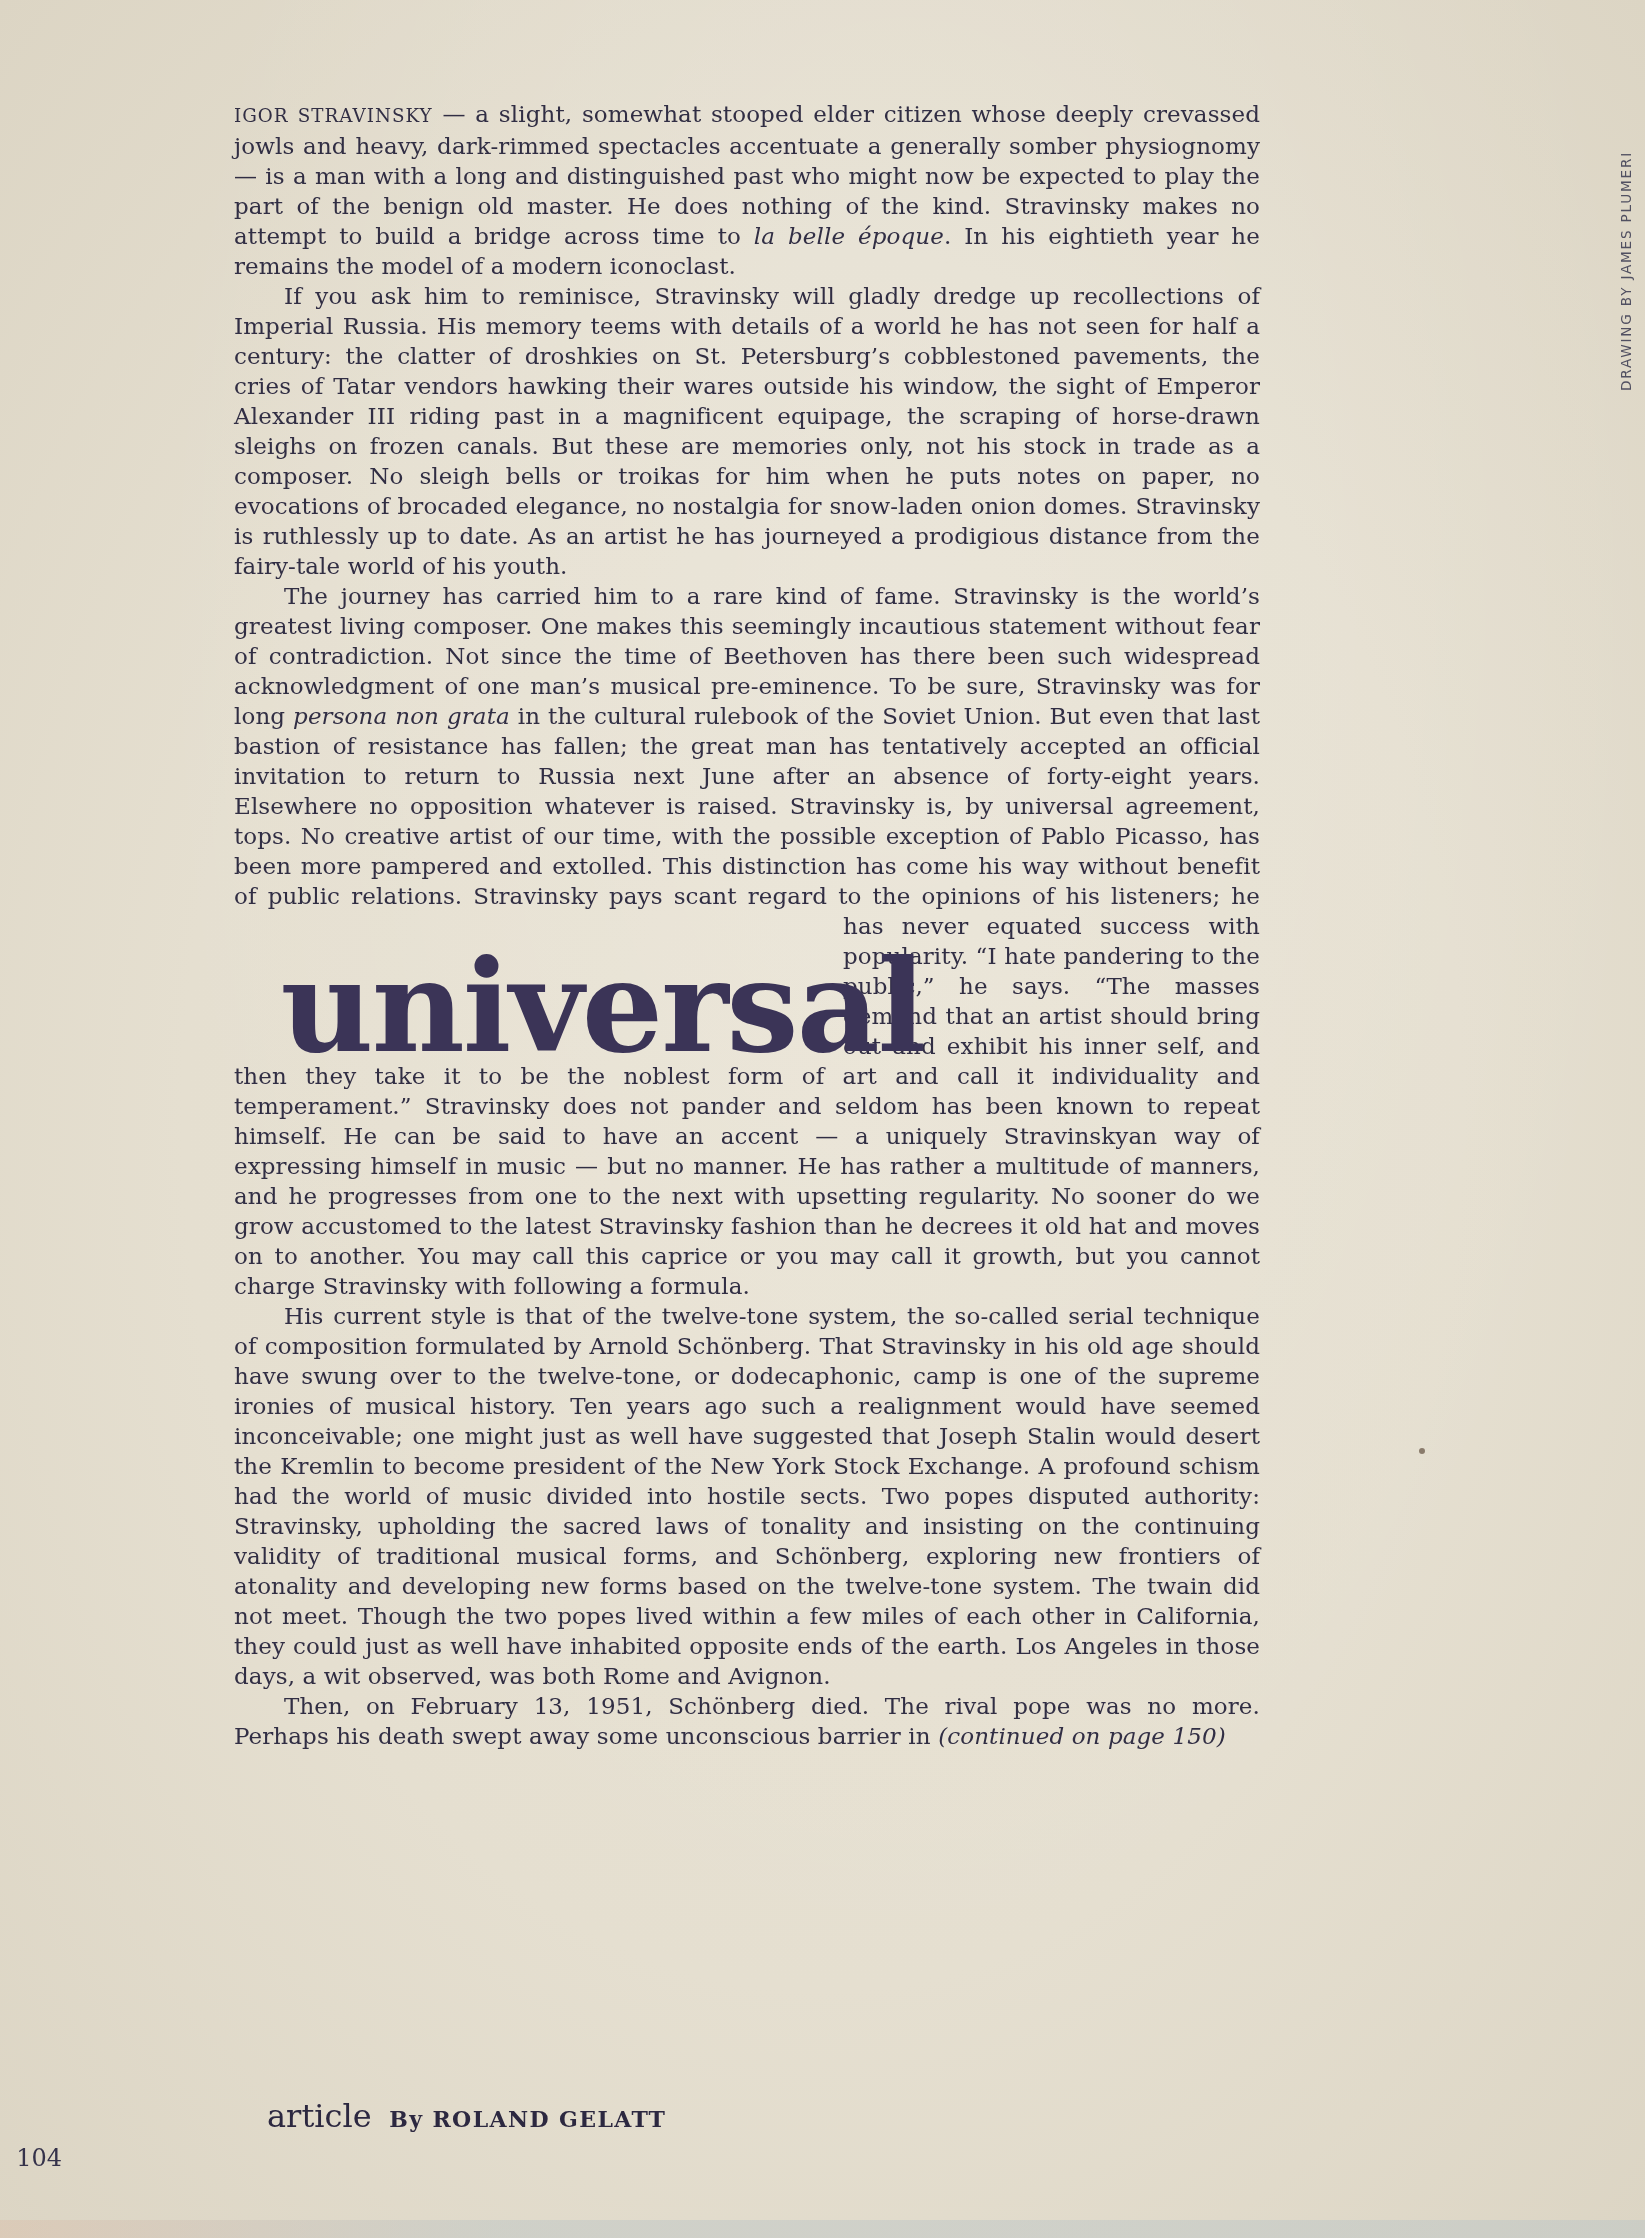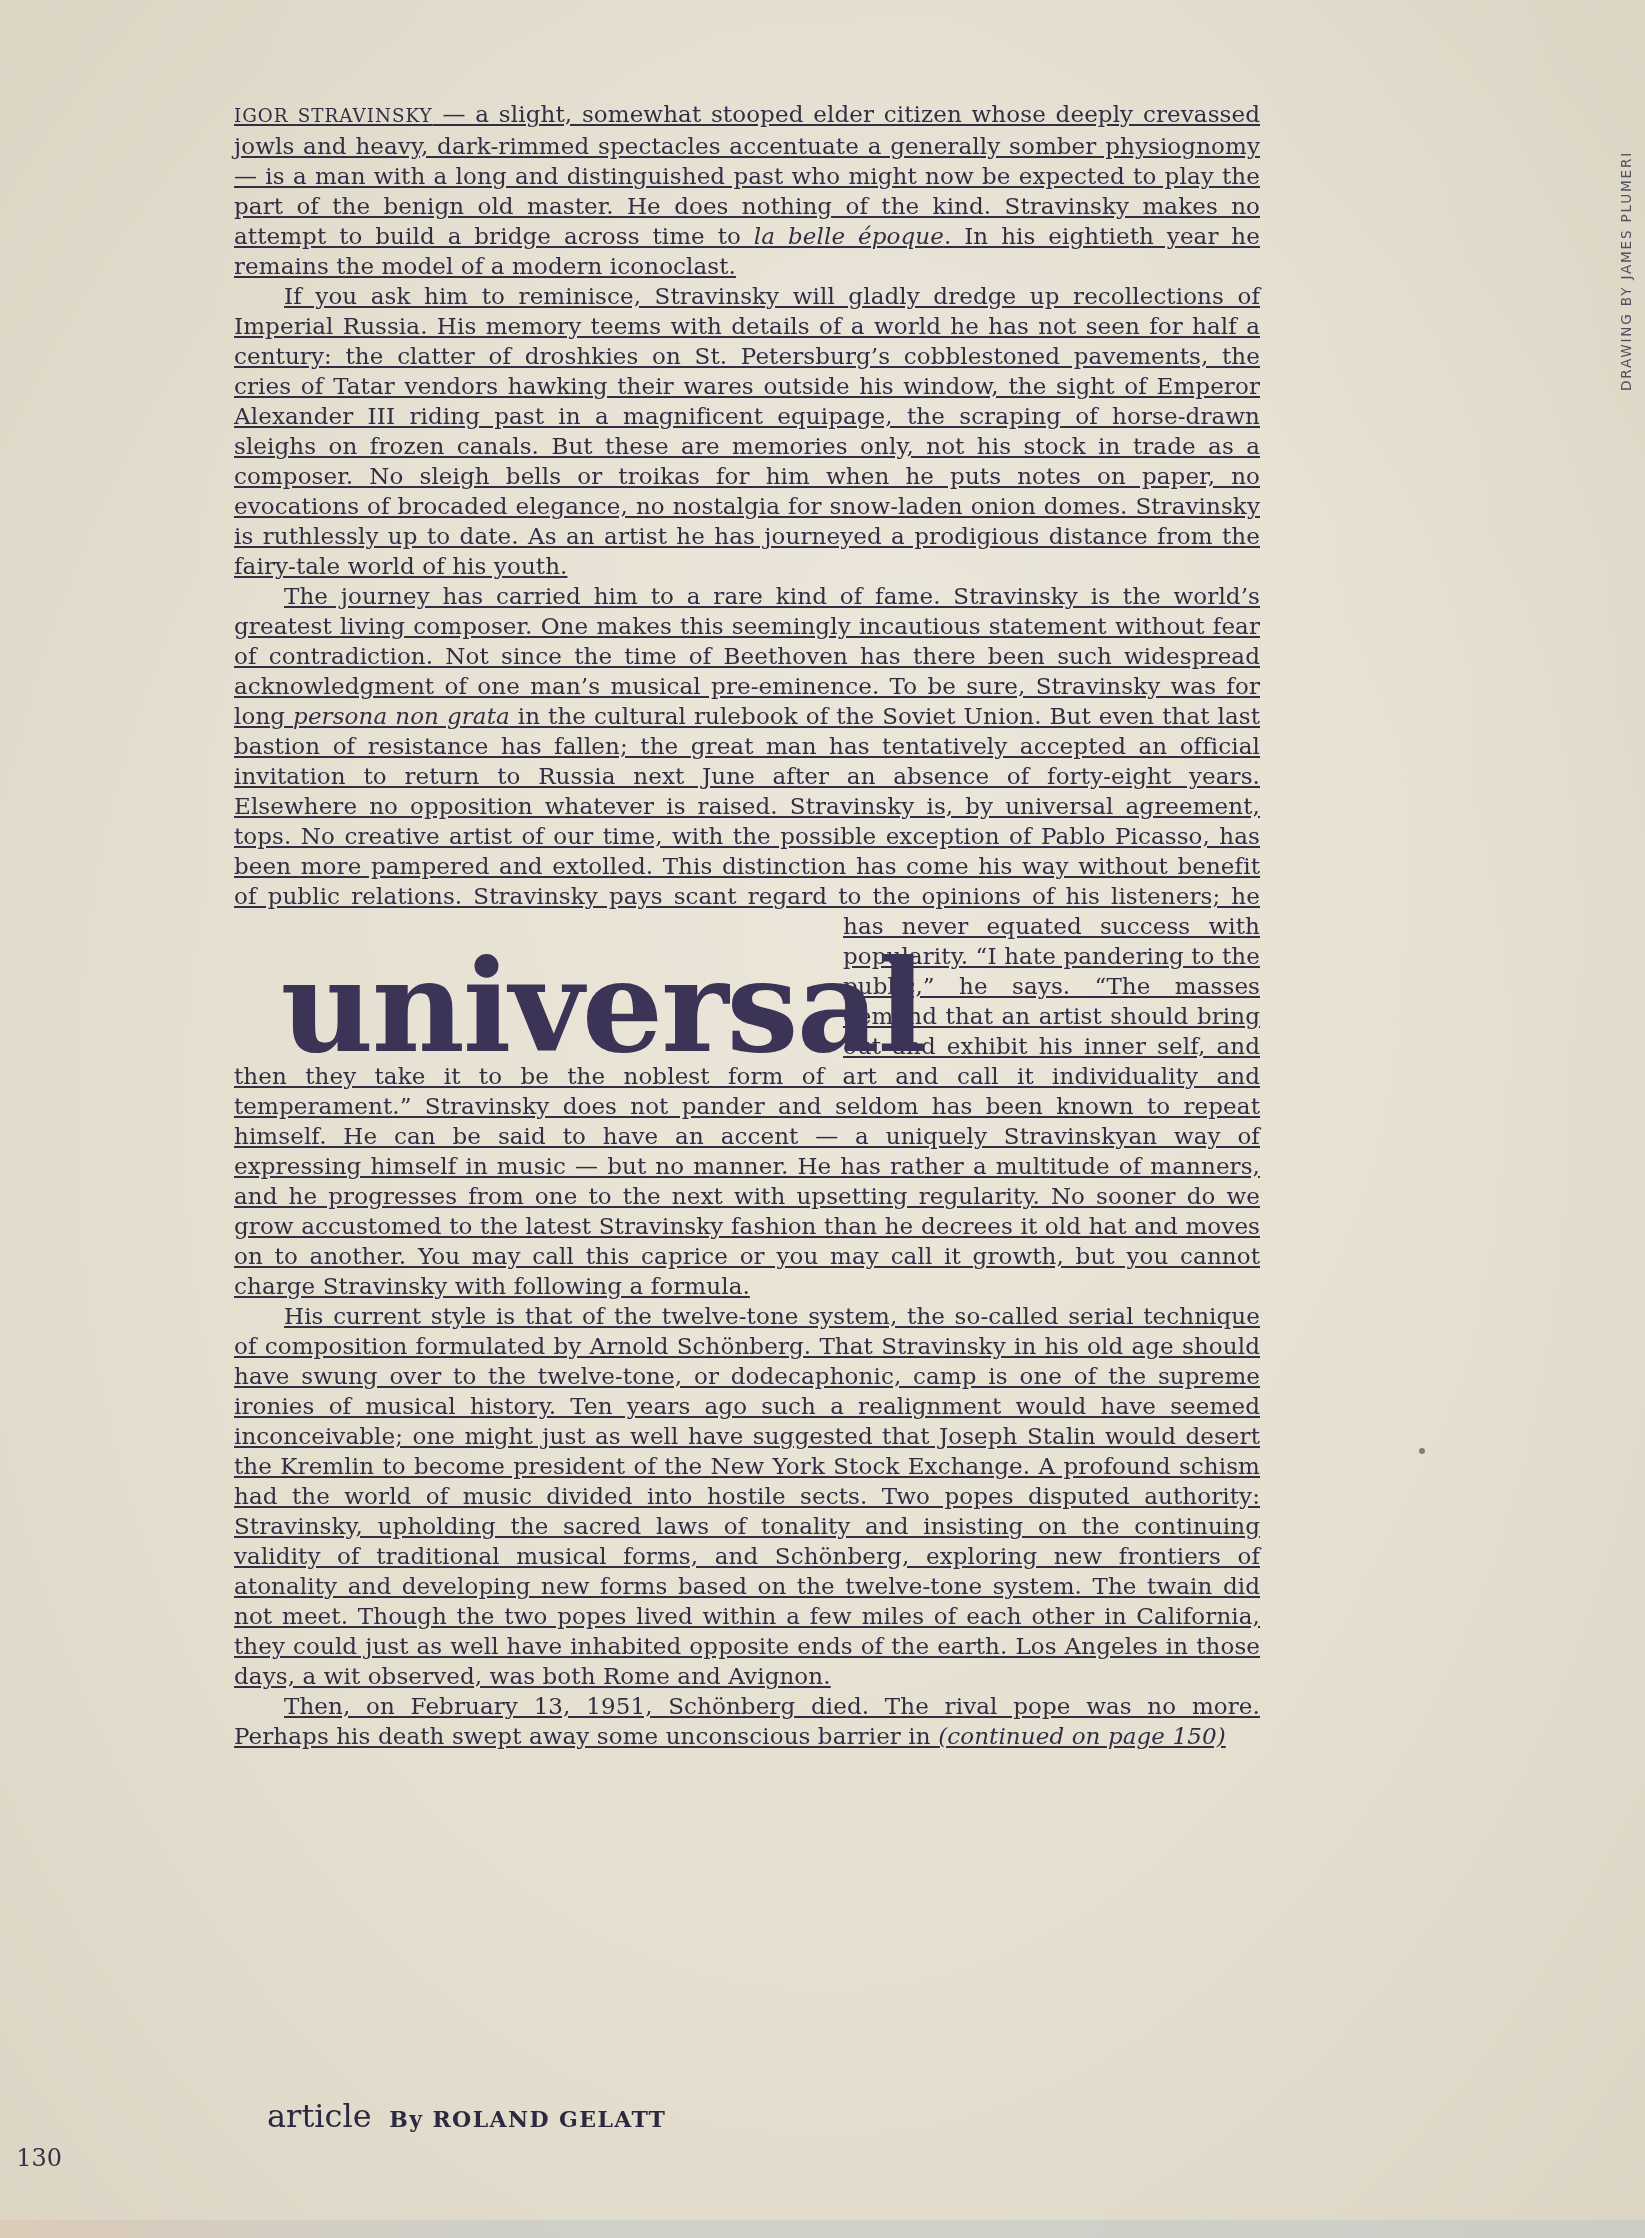--- a/index.html
+++ b/index.html
@@ -22,21 +22,21 @@
       rgba(181,194,199,.42) 100%);
     pointer-events:none;
   }
 
   
   .body-col{
     position:absolute; left:234px; top:99px; width:1026px;
     font-size:23px; line-height:30px; letter-spacing:0.1px;
     text-align:justify;
   }
-  .body-col p{ margin:0;text-decoration:underline; }
+  .body-col p{ margin:0; }
   .ind{ text-indent:50px; }
   .opener{ text-transform:uppercase; font-size:18.3px; letter-spacing:1px; }
   .it{ font-style:italic; }
 
   
   .headline-box{
     float:left; width:609px; height:148px;
     position:relative; margin-right:0;
   }
   .headline-text{
@@ -94,18 +94,18 @@
 
     <p class="ind">His current style is that of the twelve-tone system, the so-called serial technique of composition formulated by Arnold Schönberg. That Stravinsky in his old age should have swung over to the twelve-tone, or dodecaphonic, camp is one of the supreme ironies of musical history. Ten years ago such a realignment would have seemed inconceivable; one might just as well have suggested that Joseph Stalin would desert the Kremlin to become president of the New York Stock Exchange. A profound schism had the world of music divided into hostile sects. Two popes disputed authority: Stravinsky, upholding the sacred laws of tonality and insisting on the continuing validity of traditional musical forms, and Schönberg, exploring new frontiers of atonality and developing new forms based on the twelve-tone system. The twain did not meet. Though the two popes lived within a few miles of each other in California, they could just as well have inhabited opposite ends of the earth. Los Angeles in those days, a wit observed, was both Rome and Avignon.</p>
 
     <p class="ind"><span>Then, on February 13, 1951, Schönberg died. The rival pope was no more. Perhaps his death swept away some unconscious barrier in  </span><span class="it">(continued on page 150)</span></p>
 
   </div>
 
 
   <div class="byline"><span class="kicker">article</span><span class="author">By ROLAND GELATT</span></div>
 
-  <div class="pagenum">130</div>
+  <div class="pagenum">104</div>
 
   <div class="speck"></div>
 
 </div>
 
 
 </body></html>

